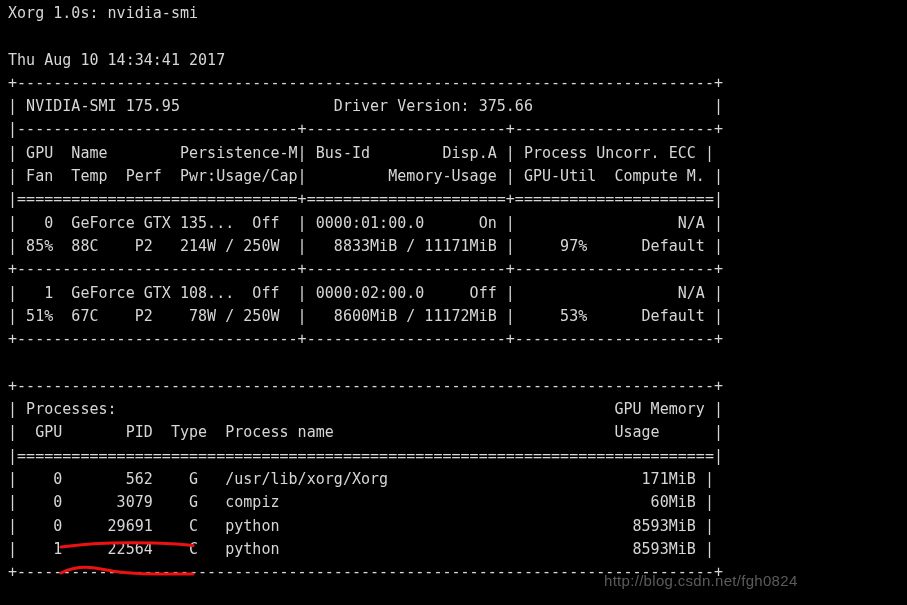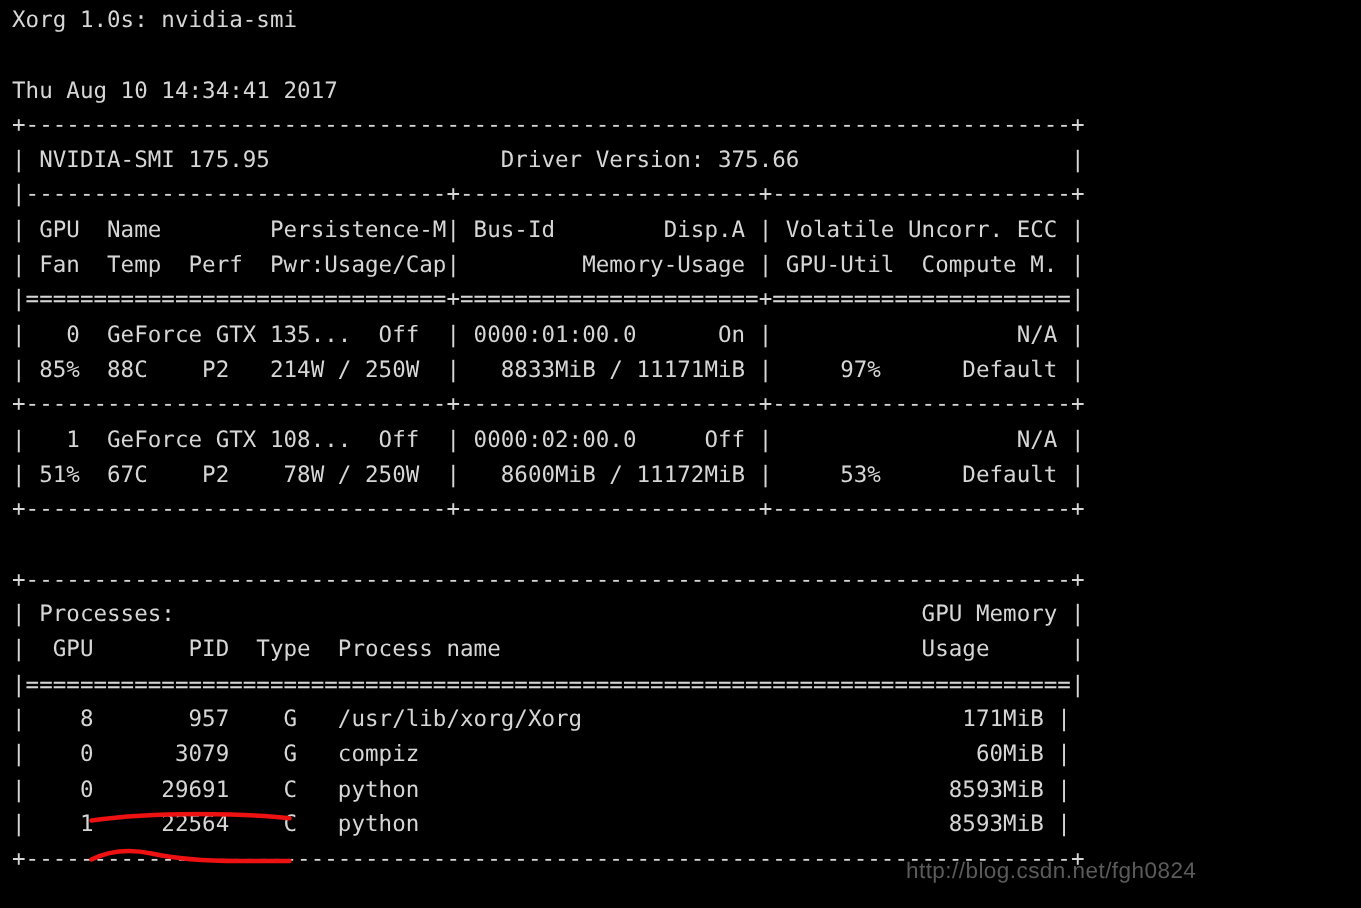--- a/index.html
+++ b/index.html
@@ -78,34 +78,34 @@
 </head>
 <body>
 
 <div id="terminal">
 
   <pre id="screen"><span>Xorg 1.0s: nvidia-smi</span>
 <span class="blank-line"></span><span>Thu Aug 10 14:34:41 2017</span>
 <span>+-----------------------------------------------------------------------------+</span>
 <span>| NVIDIA-SMI 175.95                 Driver Version: 375.66                    |</span>
 <span>|-------------------------------+----------------------+----------------------+</span>
-<span>| GPU  Name        Persistence-M| Bus-Id        Disp.A | Volatile Uncorr. ECC |</span>
+<span>| GPU  Name        Persistence-M| Bus-Id        Disp.A | Process Uncorr. ECC |</span>
 <span>| Fan  Temp  Perf  Pwr:Usage/Cap|         Memory-Usage | GPU-Util  Compute M. |</span>
 <span>|===============================+======================+======================|</span>
 <span>|   0  GeForce GTX 135...  Off  | 0000:01:00.0      On |                  N/A |</span>
 <span>| 85%  88C    P2   214W / 250W  |   8833MiB / 11171MiB |     97%      Default |</span>
 <span>+-------------------------------+----------------------+----------------------+</span>
 <span>|   1  GeForce GTX 108...  Off  | 0000:02:00.0     Off |                  N/A |</span>
 <span>| 51%  67C    P2    78W / 250W  |   8600MiB / 11172MiB |     53%      Default |</span>
 <span>+-------------------------------+----------------------+----------------------+</span>
 <span class="blank-line"></span><span>+-----------------------------------------------------------------------------+</span>
 <span>| Processes:                                                       GPU Memory |</span>
 <span>|  GPU       PID  Type  Process name                               Usage      |</span>
 <span>|=============================================================================|</span>
-<span>|    8       957    G   /usr/lib/xorg/Xorg                            171MiB |</span>
+<span>|    0       562    G   /usr/lib/xorg/Xorg                            171MiB |</span>
 <span>|    0      3079    G   compiz                                         60MiB |</span>
 <span>|    0     29691    C   python                                       8593MiB |</span>
 <span>|    1     22564    C   python                                       8593MiB |</span>
 <span>+-----------------------------------------------------------------------------+</span></pre>
 
   <svg class="annotation" id="annotation-line-top" viewBox="0 0 136 9" preserveAspectRatio="none">
     <path d="M2,6 C30,2 62,1 95,2 C112,2.5 126,3.5 134,4.5" stroke="#ee1111" stroke-width="3" fill="none" stroke-linecap="round"></path>
   </svg>
 
   <svg class="annotation" id="annotation-line-bottom" viewBox="0 0 136 14" preserveAspectRatio="none">

